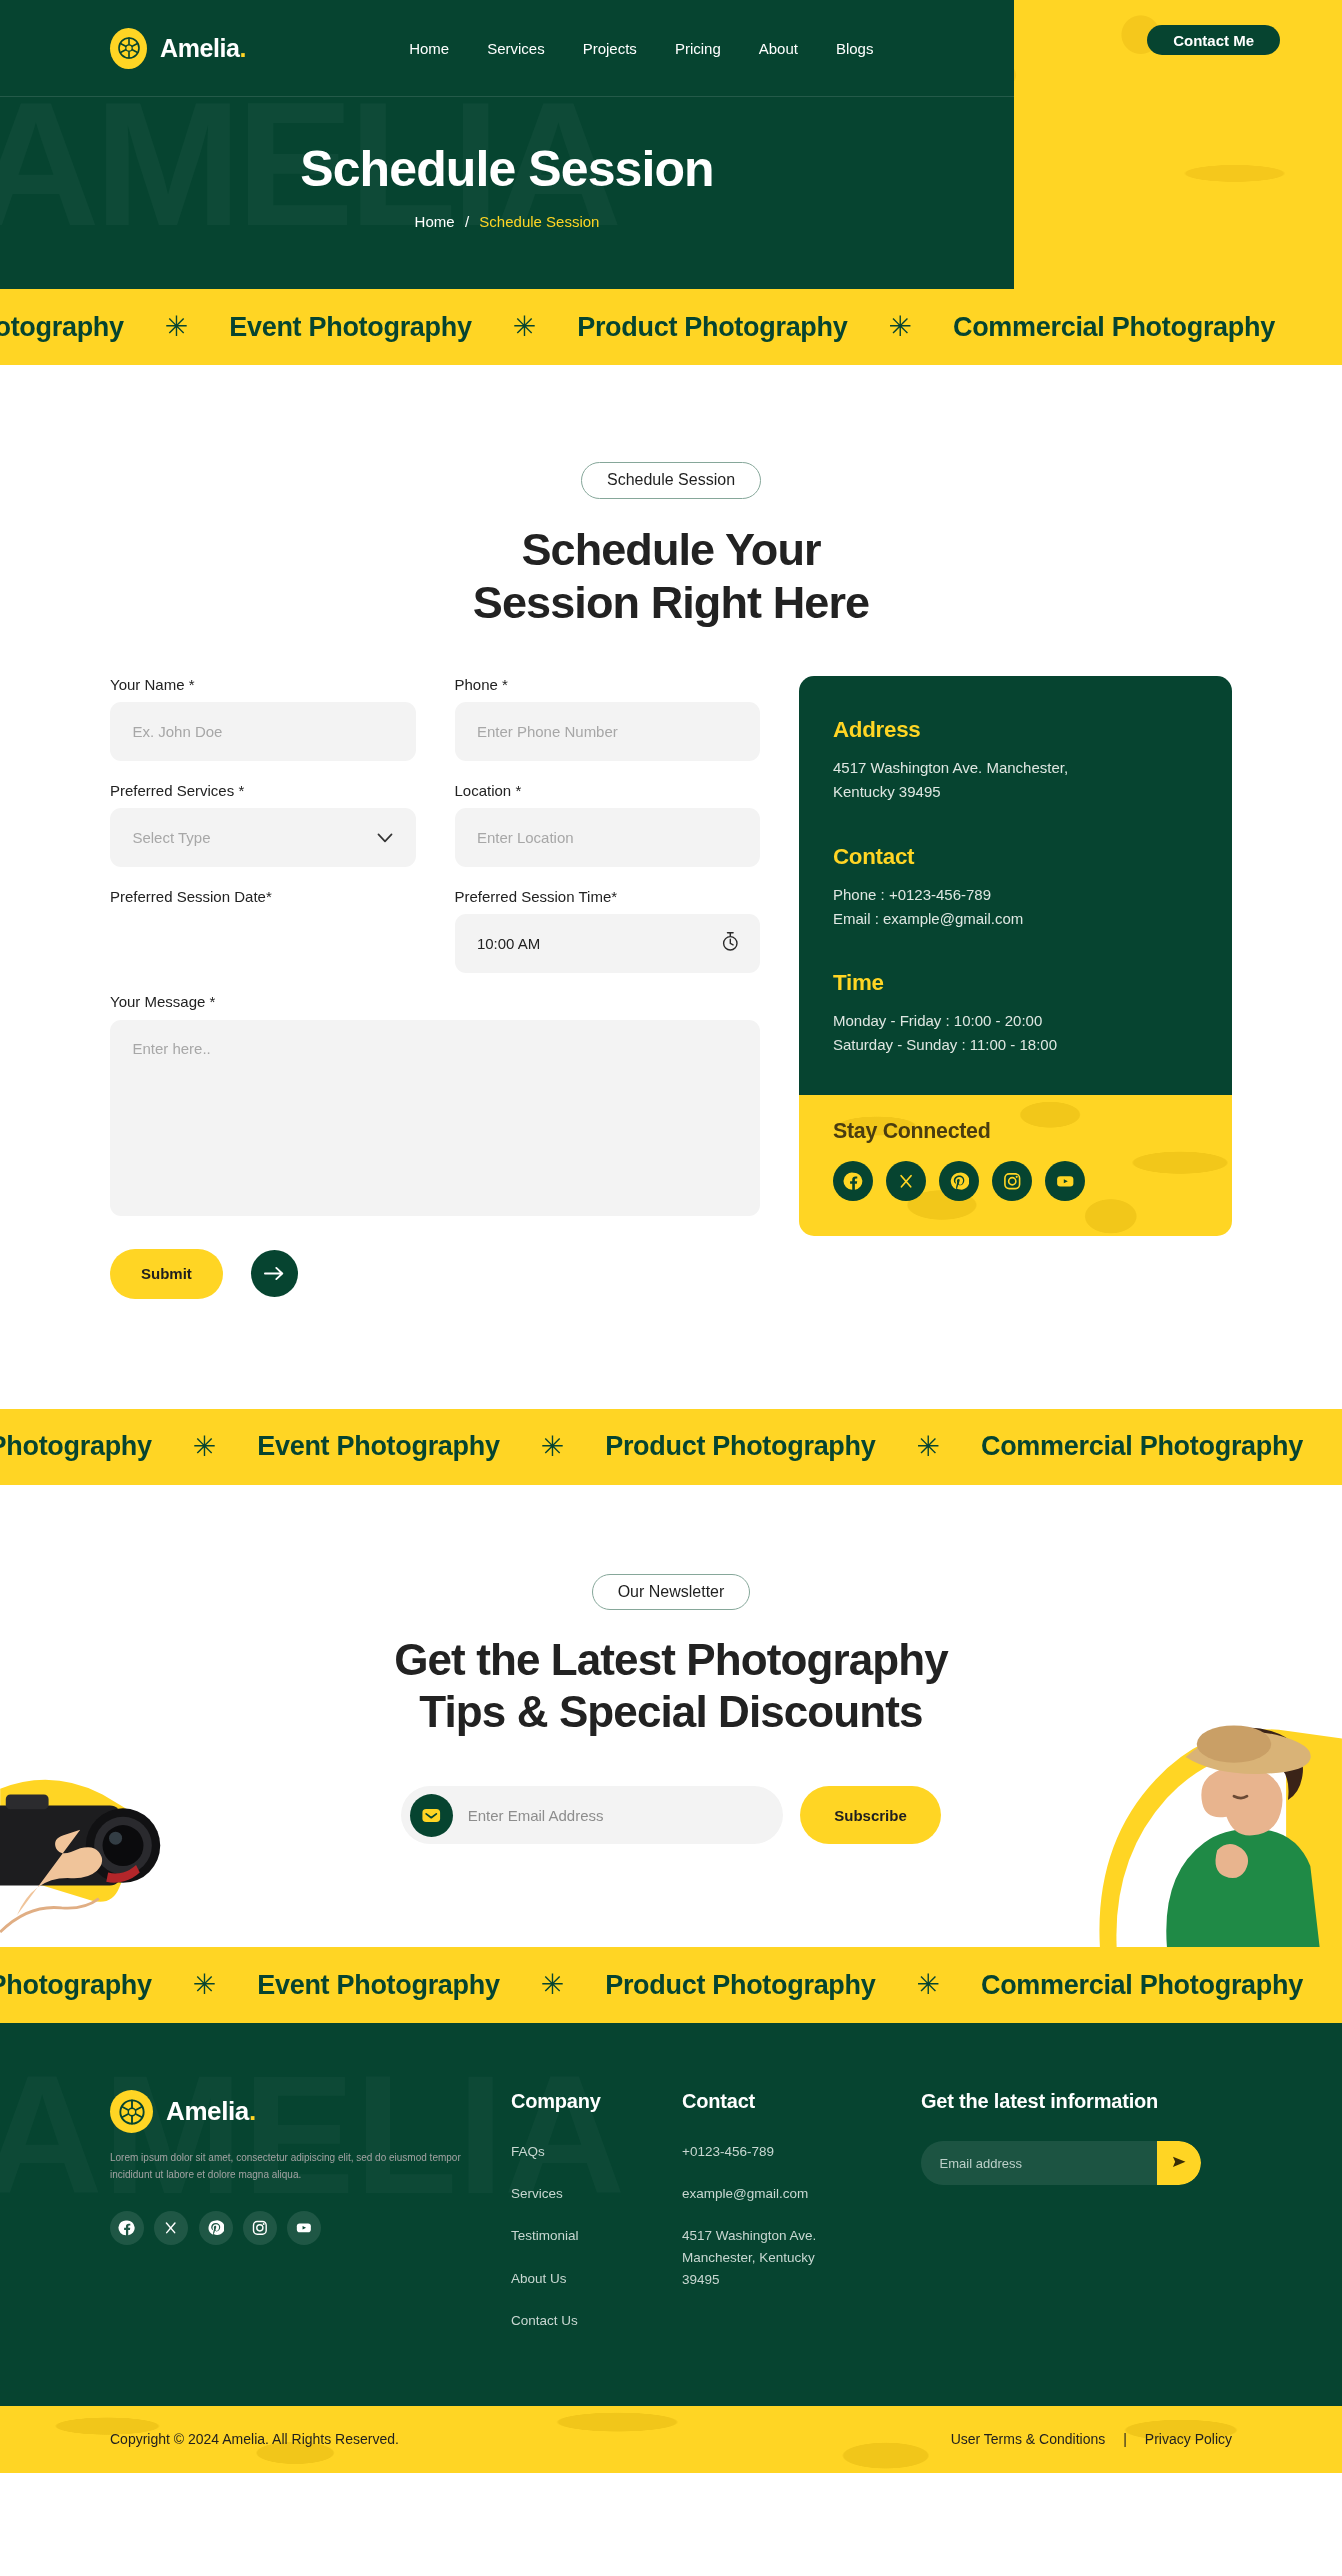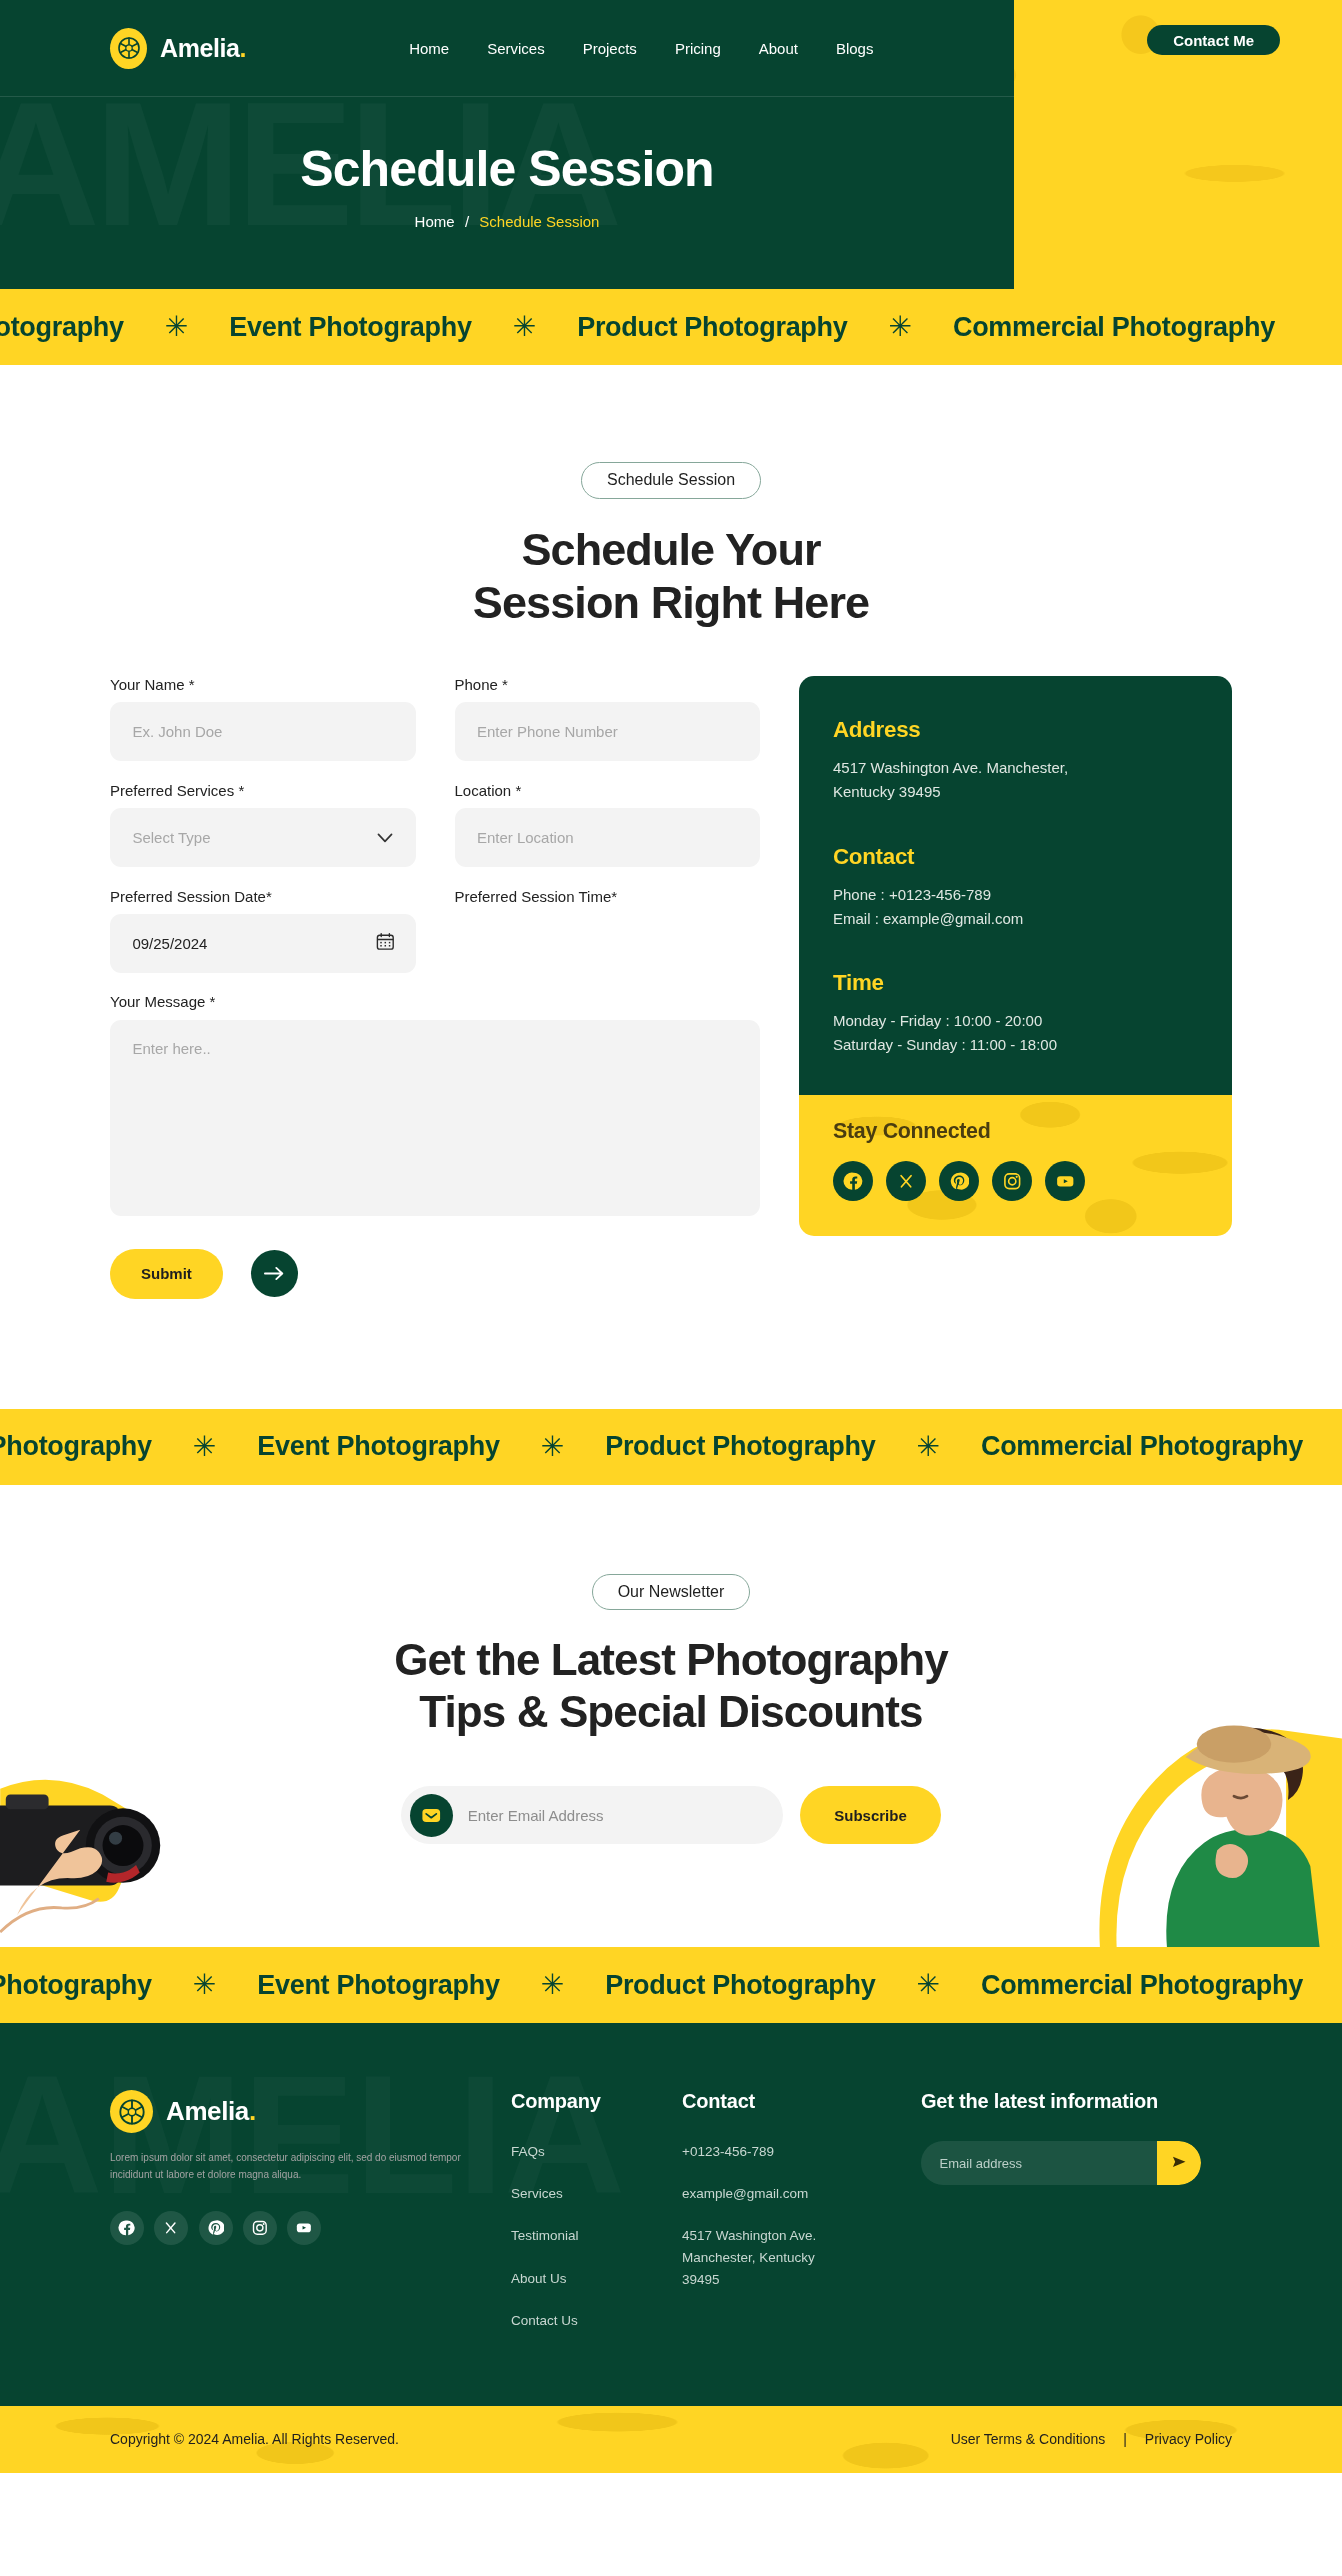--- a/index.html
+++ b/index.html
@@ -512,41 +512,34 @@
           </div>
           <div class="field">
             <label>Location *</label>
             <input class="input" placeholder="Enter Location" style="">
           </div>
         </div>
 
         <div class="row2">
           <div class="field with-icon">
             <label>Preferred Session Date*</label>
+          </div>
+          <div class="field with-icon">
+            <label>Preferred Session Time*</label>
             <div style="position:relative">
-              <input class="input" value="09/25/2024" style="">
-              <span class="trail" style="top:calc(50% + 0px)">
-                <svg width="18.6" height="18.6" viewBox="0 0 20 20">
-                    <rect x="1.5" y="3.2" width="17" height="15" rx="2.4" fill="none" stroke="#2b2b2b" stroke-width="1.5"></rect>
-                    <path d="M1.5 7.8 H18.5" stroke="#2b2b2b" stroke-width="1.5"></path>
-                    <path d="M5.6 1.5 V4.6 M14.4 1.5 V4.6" stroke="#2b2b2b" stroke-width="1.5" stroke-linecap="round"></path>
-                    <g fill="#2b2b2b">
-                      <rect x="4.6" y="10.4" width="1.6" height="1.6"></rect>
-                      <rect x="9.2" y="10.4" width="1.6" height="1.6"></rect>
-                      <rect x="13.8" y="10.4" width="1.6" height="1.6"></rect>
-                      <rect x="4.6" y="13.8" width="1.6" height="1.6"></rect>
-                      <rect x="9.2" y="13.8" width="1.6" height="1.6"></rect>
-                      <rect x="13.8" y="13.8" width="1.6" height="1.6"></rect>
-                    </g>
+              <input class="input" value="10:00 AM" style="">
+              <span class="trail">
+                <svg width="18.6" height="20.5" viewBox="0 0 20 22">
+                    <circle cx="10" cy="13" r="7.2" fill="none" stroke="#2b2b2b" stroke-width="1.5"></circle>
+                    <path d="M10 8.6 V13 L13 14.6" stroke="#2b2b2b" stroke-width="1.5" fill="none" stroke-linecap="round"></path>
+                    <path d="M7 1.6 H13" stroke="#2b2b2b" stroke-width="1.6" stroke-linecap="round"></path>
+                    <path d="M10 1.6 V5.4" stroke="#2b2b2b" stroke-width="1.6"></path>
                   </svg>
               </span>
             </div>
-          </div>
-          <div class="field with-icon">
-            <label>Preferred Session Time*</label>
           </div>
         </div>
 
         <div class="field">
           <label>Your Message *</label>
           <textarea class="textarea" placeholder="Enter here.." style=""></textarea>
         </div>
 
         <div class="submit-row">
           <button class="submit-btn">Submit</button>

